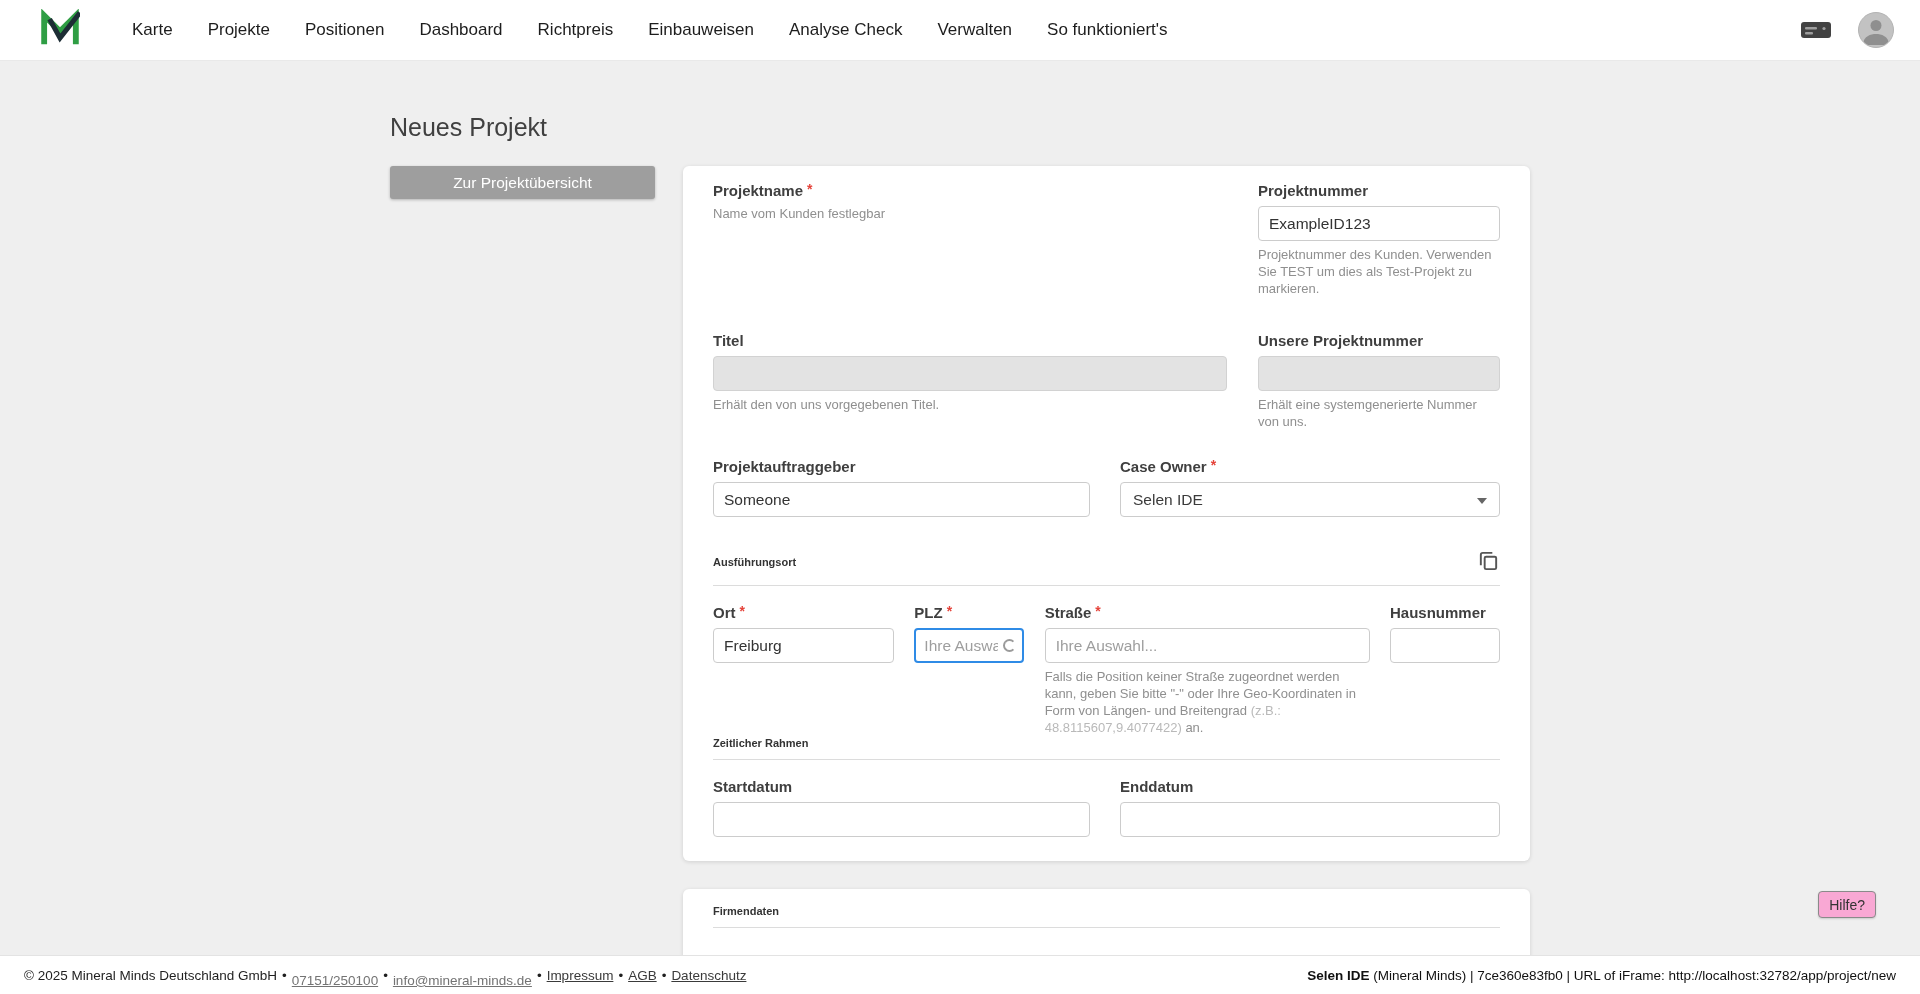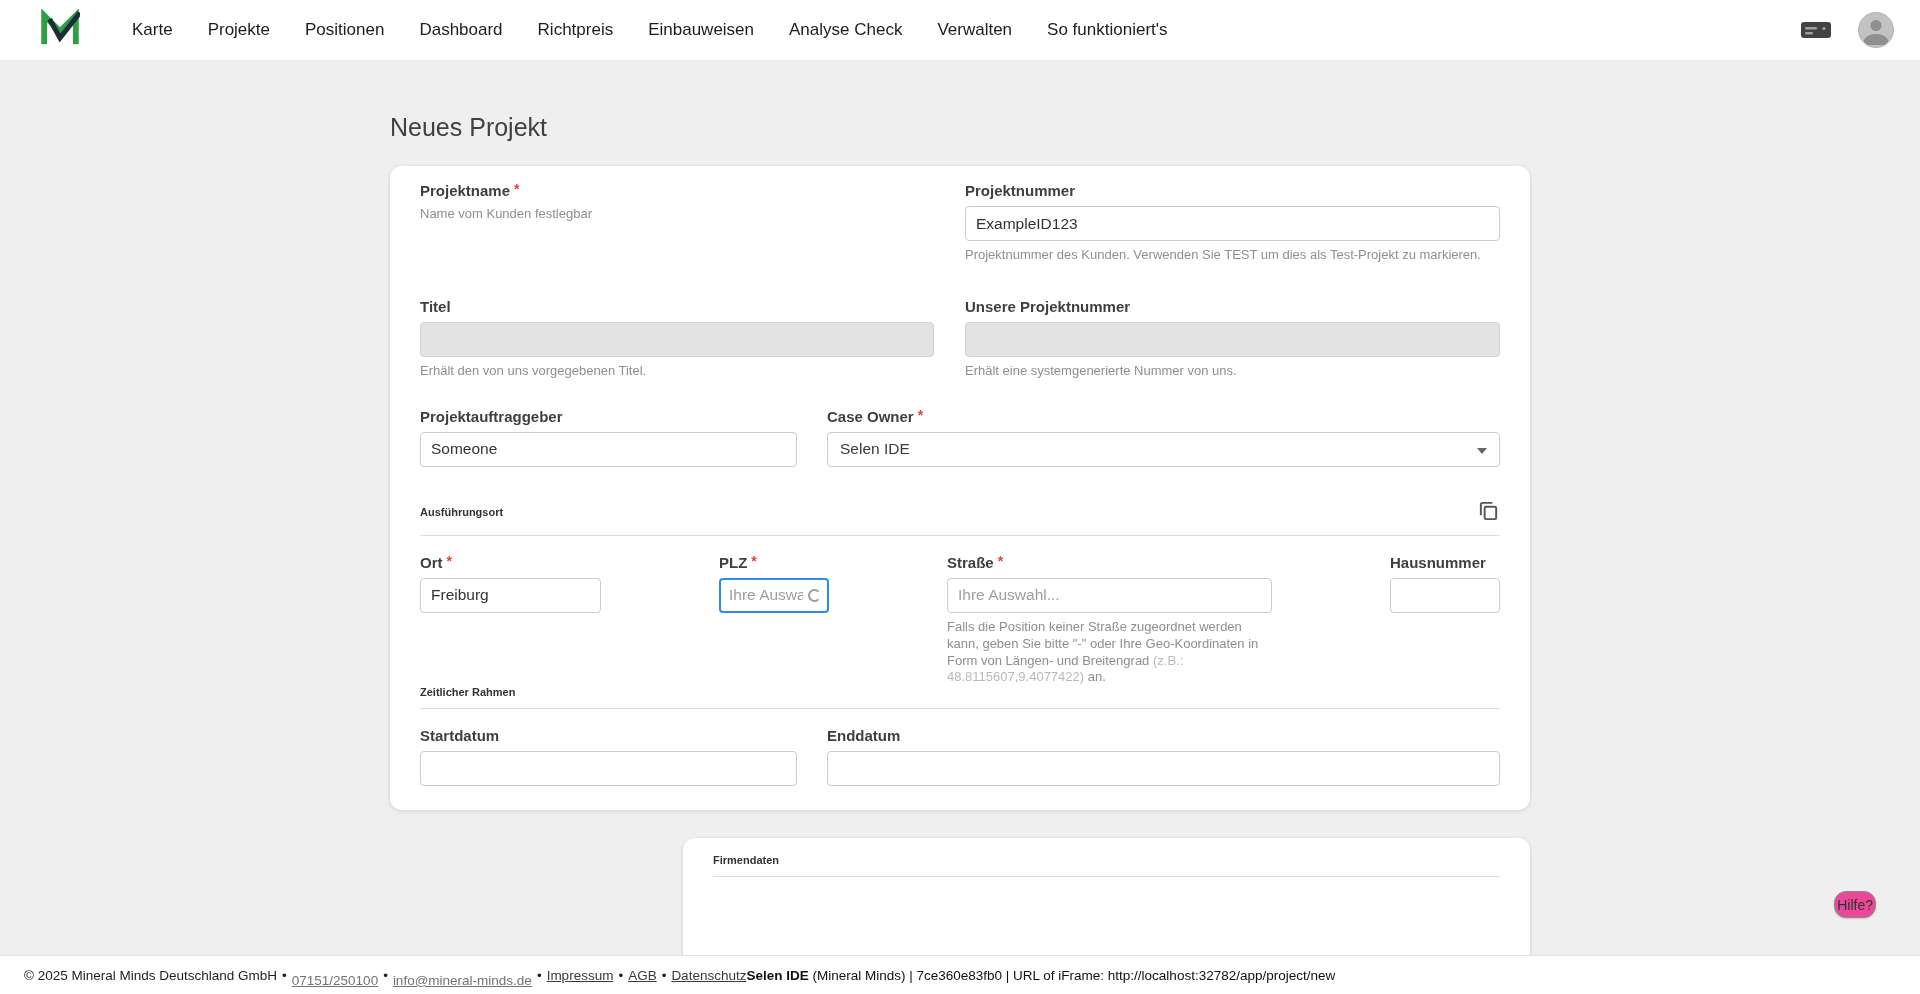--- a/index.html
+++ b/index.html
@@ -48,21 +48,21 @@
     background: #9e9e9e; color: #ffffff;
     border: none; border-radius: 3px;
     font-family: "Liberation Sans", sans-serif;
     font-size: 15.5px; cursor: pointer;
     box-shadow: 0 1px 3px rgba(0,0,0,0.25);
   }
 
   .card {
     flex: 1;
     background: #ffffff;
-    border-radius: 12px;
+    border-radius: 6px;
     box-shadow: 0 1px 4px rgba(0,0,0,0.13);
     padding: 16px 30px 24px 30px;
   }
   .card2 { margin-top: 28px; height: 160px; padding: 16px 30px; }
 
   
   .frow { display: flex; }
   .col-main { width: 514px; margin-right: 31px; flex: none; }
   .col-side { flex: 1; }
   .mb-r1 { margin-bottom: 34px; }
@@ -124,33 +124,33 @@
     animation: spin 1s linear infinite;
   }
   @keyframes spin { to { transform: rotate(360deg); } }
 
   .col-date1 { width: 377px; margin-right: 30px; flex: none; }
   .col-date2 { flex: 1; }
 
   
   .help-btn {
     position: fixed; right: 44px; bottom: 76px;
-    height: 27px; padding: 0 2px;
-    background: #ec4899; border: 1px solid #8a8a8a; border-radius: 12px;
+    height: 27px; padding: 0 10px;
+    background: #f9a8d4; border: 1px solid #8a8a8a; border-radius: 4px;
     font-size: 14px; color: #333; cursor: pointer;
     font-family: "Liberation Sans", sans-serif;
     box-shadow: 0 1px 2px rgba(0,0,0,0.15);
     z-index: 30;
   }
 
   
   .footer {
     position: fixed; left: 0; bottom: 0; width: 100%; height: 39px;
     background: #ffffff; border-top: 1px solid #e3e3e3;
-    display: flex; align-items: center; justify-content: flex-start;
+    display: flex; align-items: center; justify-content: space-between;
     padding: 0 24px; font-size: 13.5px; color: #1f1f1f;
     z-index: 20; white-space: nowrap;
   }
   .footer-left { display: flex; align-items: center; }
   .sep { margin: 0 5px; color: #1f1f1f; }
   a.flink { text-decoration: underline; cursor: pointer; }
   .flink-blue { color: #737373; margin-top: 11px; }
   .flink-dark { color: #3a3a3a; }
   .footer-right { color: #111; }
   .footer-right b { font-weight: 700; }
@@ -193,20 +193,23 @@
         <path d="M4 32 C4 23 12 21 17 21 C22 21 30 23 30 32 Z" fill="#8f8f8f"></path>
       </svg>
     </span>
   </div>
 </header>
 
 <main class="container">
   <h1 class="page-title">Neues Projekt</h1>
 
   <div class="content-row">
+    <div class="left-col">
+      <button class="back-btn">Zur Projektübersicht</button>
+    </div>
 
     <section class="card">
 
       <div class="frow mb-r1">
         <div class="col-main">
           <div class="flabel">
             <span>Projektname</span>
               <span class="req">*</span>
           </div>
           <div class="helper">Name vom Kunden festlegbar</div>

